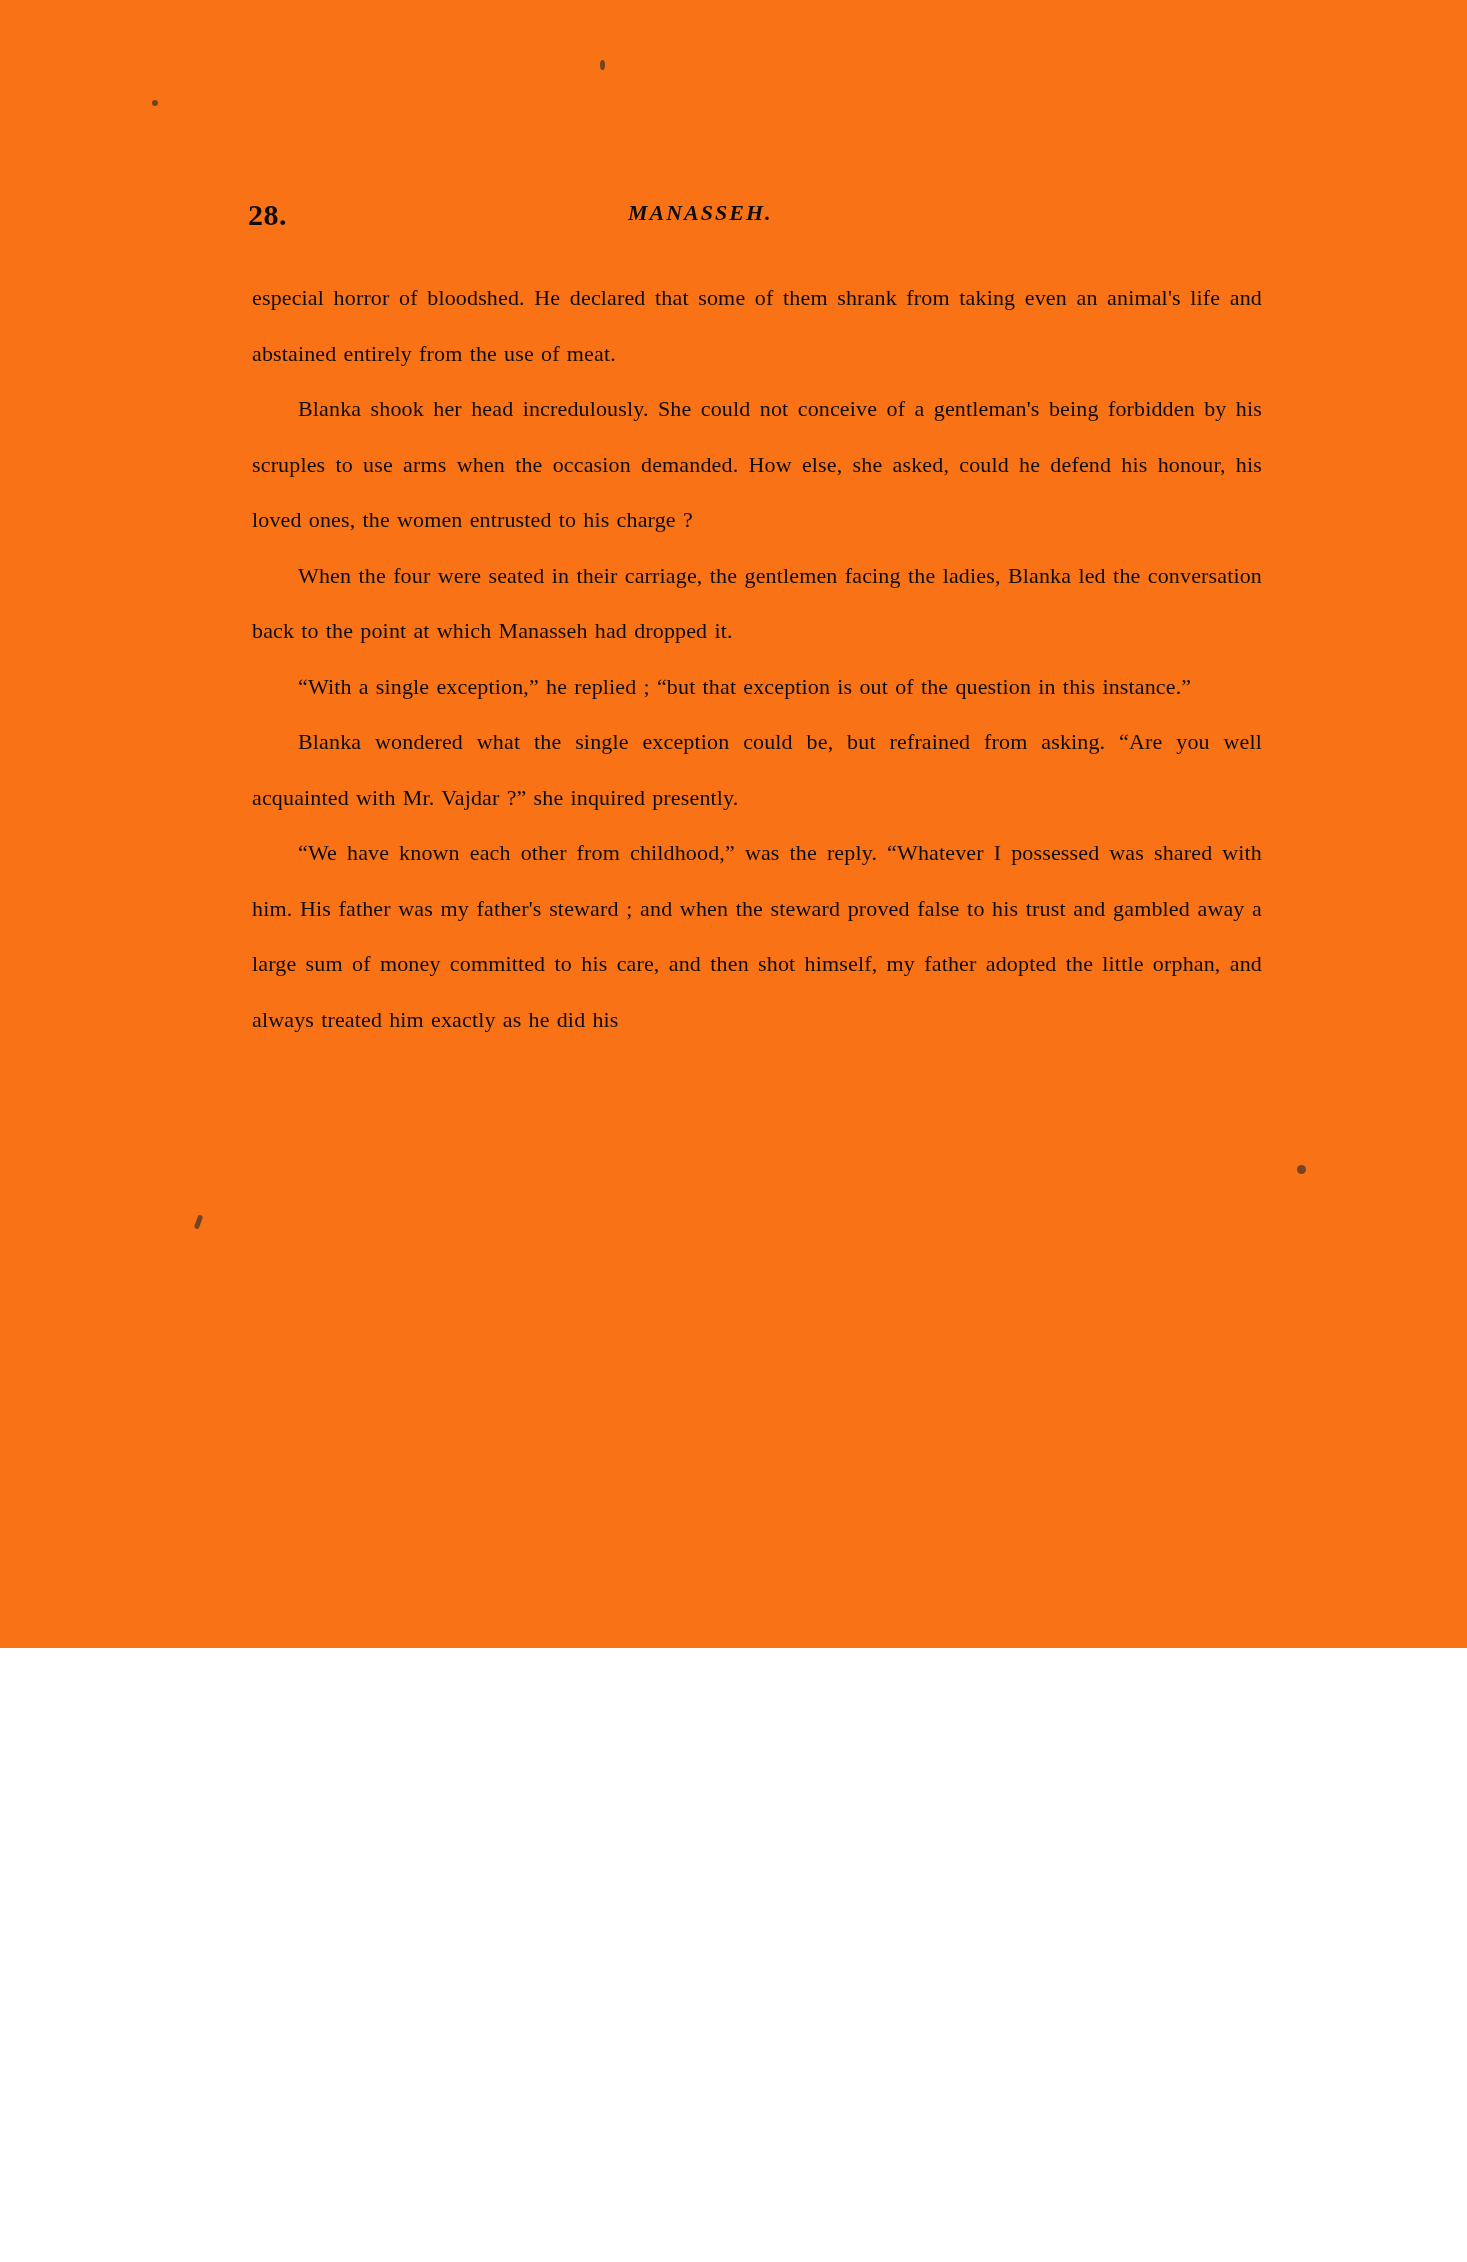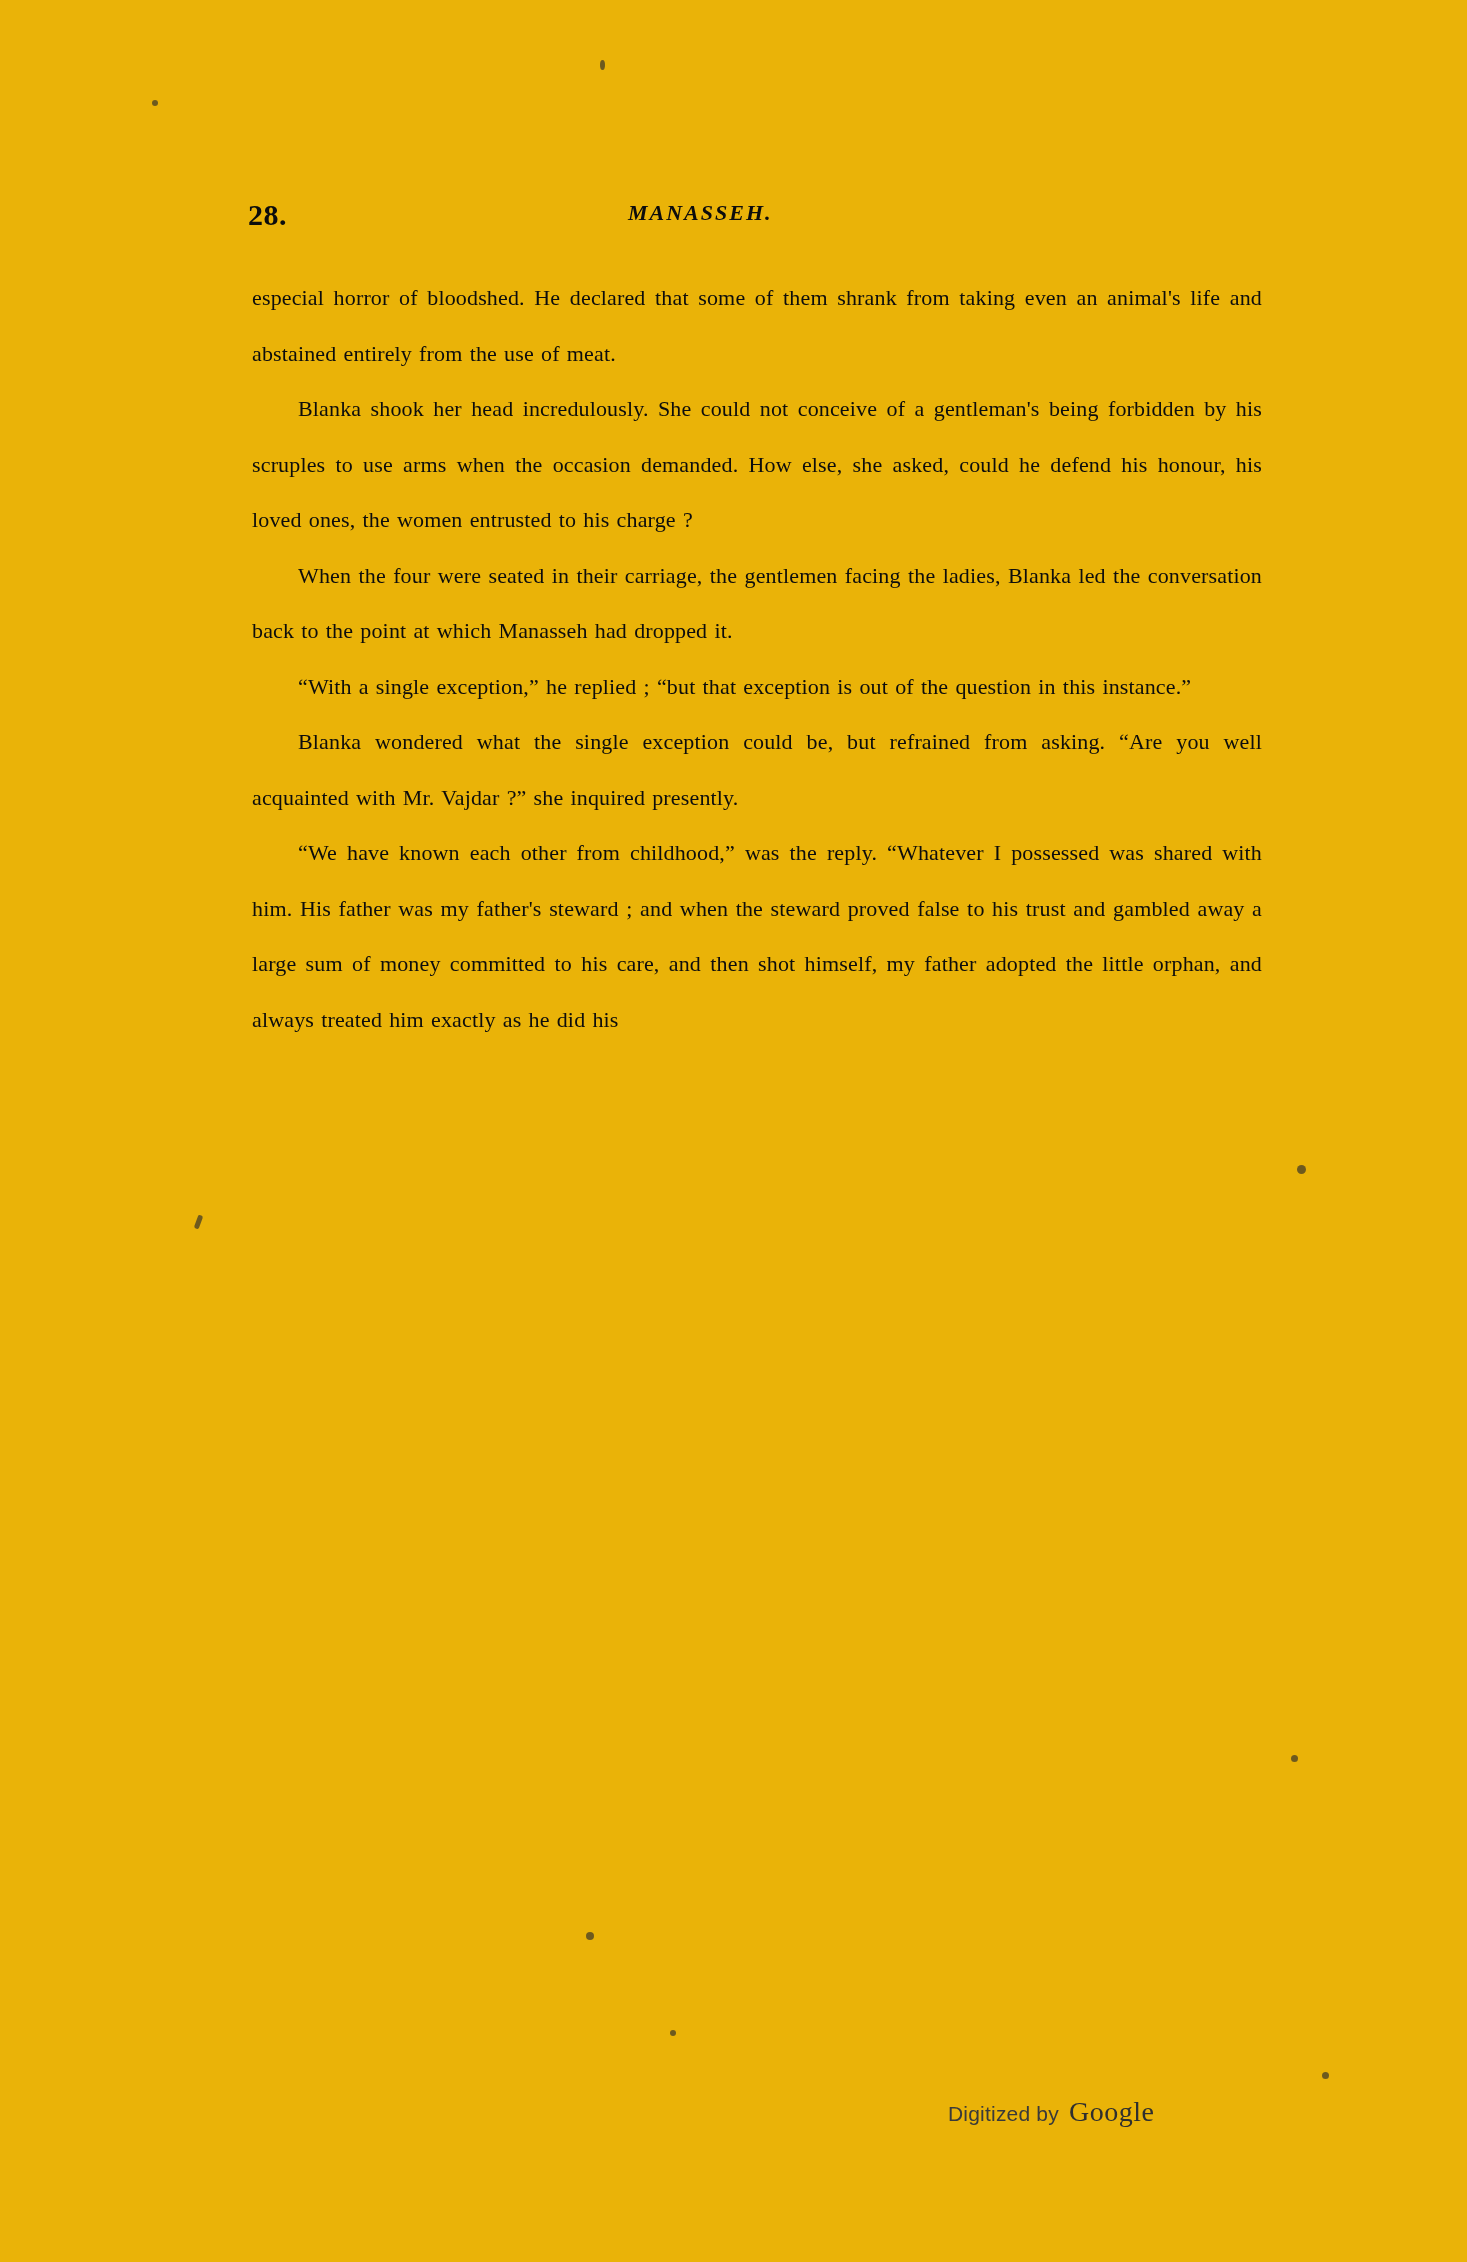--- a/index.html
+++ b/index.html
@@ -3,22 +3,22 @@
 <meta charset="utf-8">
 <style>
   html, body {
     margin: 0;
     padding: 0;
     background: #ffffff;
   }
   .page {
     position: relative;
     width: 1467px;
-    height: 2262px;
-    background: #eab308;
+    height: 1648px;
+    background: #f97316;
     overflow: hidden;
     font-family: "Liberation Serif", serif;
     color: #0d0d0d;
   }
   
   .speck {
     position: absolute;
     background: #2b2b2b;
     border-radius: 50%;
     opacity: .65;

